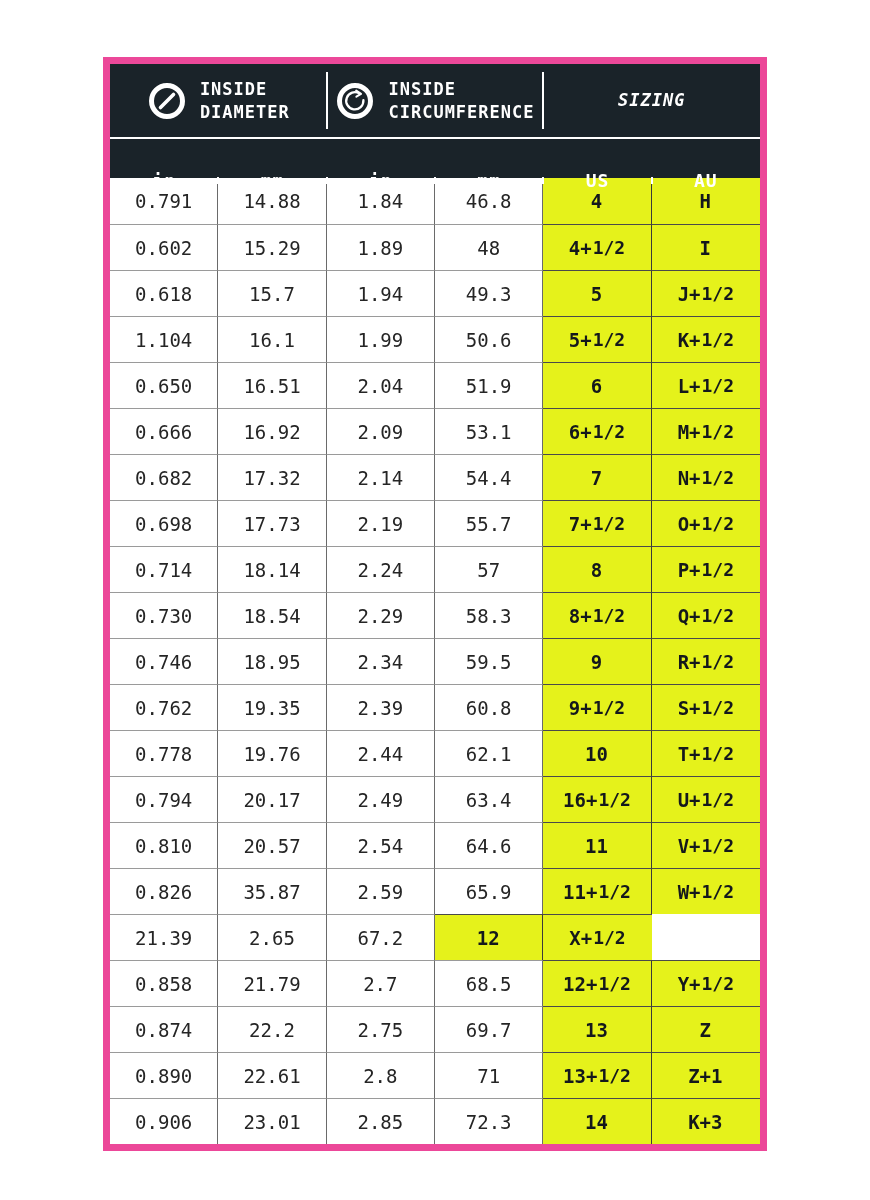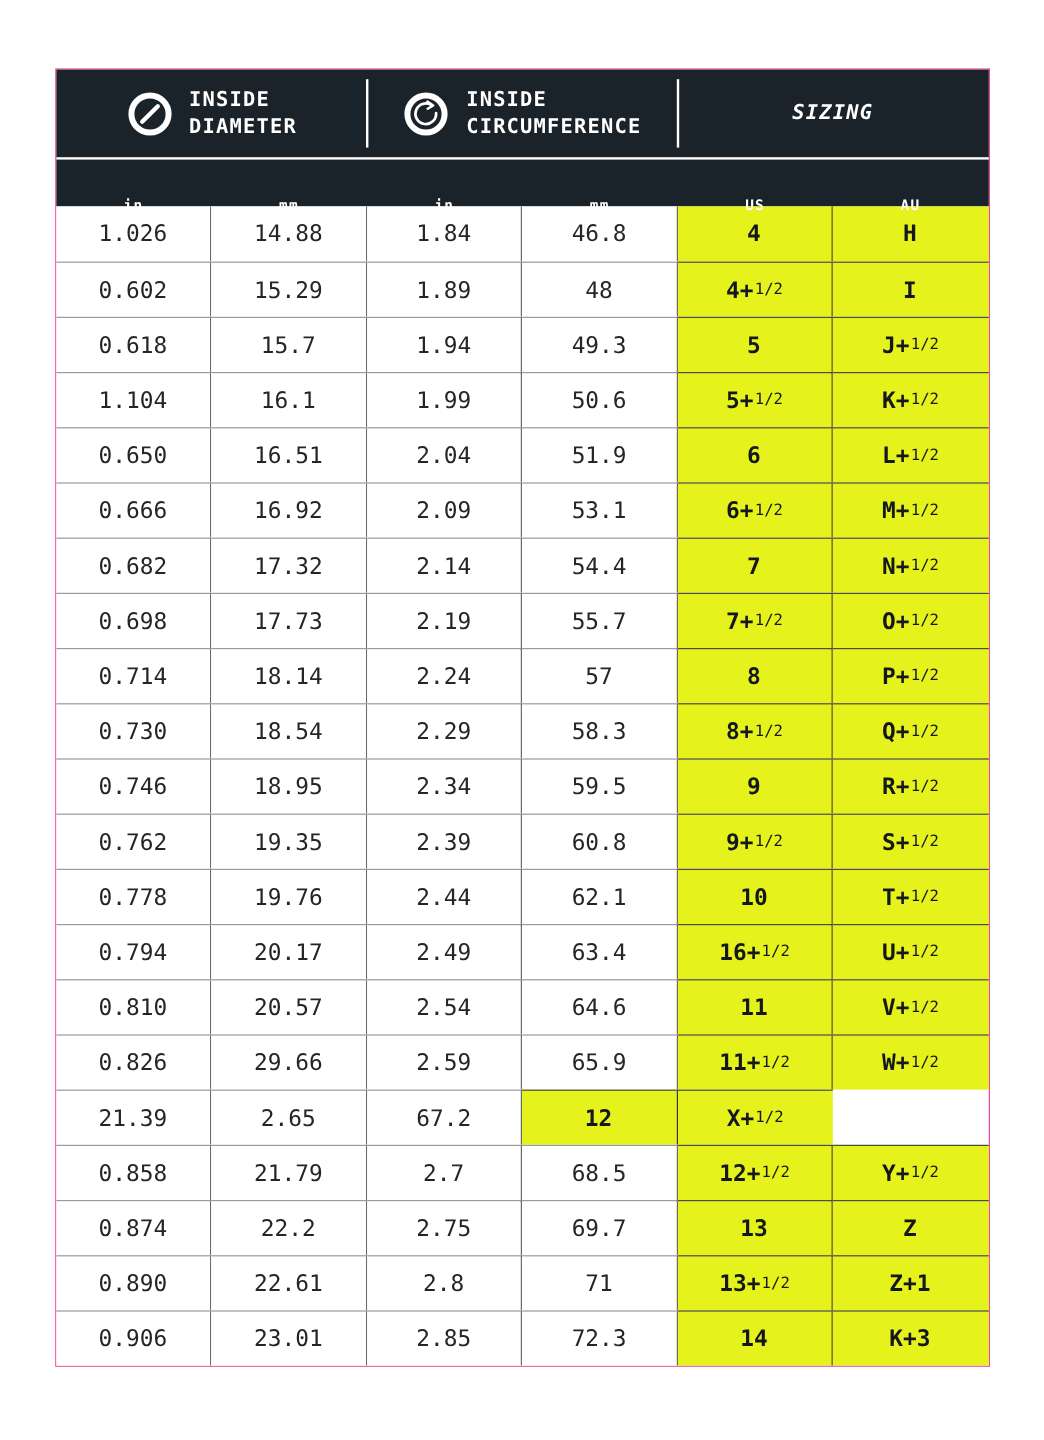--- a/index.html
+++ b/index.html
@@ -3,23 +3,23 @@
 <meta charset="utf-8">
 <style>
   * { margin: 0; padding: 0; box-sizing: border-box; }
   html, body { background: #ffffff; }
   body {
     width: 870px; height: 1200px;
     font-family: "DejaVu Sans Mono", "Liberation Mono", monospace;
     overflow: hidden;
   }
   .ring-table {
-    width: 779px;
+    width: 664px;
     margin: 57px auto 0 auto;
-    border: 1px solid #ec4899;
+    border: 7px solid #ec4899;
     background: #ffffff;
   }
   
   .thead { background: #1a2329; color: #ffffff; }
   .header-top {
     display: grid;
     grid-template-columns: 1fr 1fr 1fr;
     height: 73px;
     align-items: center;
   }
@@ -52,21 +52,21 @@
   .units {
     display: grid;
     grid-template-columns: repeat(6, 1fr);
     height: 39px;
   }
   .ucell {
     position: relative;
     display: flex;
     align-items: center;
     justify-content: center;
-    font-size: 12px;
+    font-size: 18px;
     font-weight: 700;
     letter-spacing: 1px;
     margin-top: 31px;
   }
   .ucell:not(:last-child)::after {
     content: "";
     position: absolute;
     right: -1px; top: 7px; bottom: 7px;
     width: 2px;
     background: #ffffff;
@@ -88,22 +88,22 @@
   .cell:not(:last-child) { border-right: 1px solid #6a6a6a; }
   .row + .row .cell { border-top: 1px solid #9a9a9a; }
   .cell.size {
     background: #e5f21b;
     font-weight: 700;
     color: #14181c;
   }
   .cell.size:not(:last-child) { border-right: 1px solid #3a3a3a; }
   .row + .row .cell.size { border-top: 1px solid #4a4a4a; }
   .val-frac {
-    font-size: 13px;
-    font-weight: 400;
+    font-size: 18px;
+    font-weight: 700;
     margin-left: 1px;
   }
 </style>
 </head>
 <body>
 
 <div class="ring-table">
 
   <div class="thead">
     <div class="header-top">
@@ -148,21 +148,21 @@
       <div class="ucell">mm</div>
       <div class="ucell">in</div>
       <div class="ucell">mm</div>
       <div class="ucell">US</div>
       <div class="ucell">AU</div>
     </div>
   </div>
 
   <div class="tbody">
   <div class="row">
-    <div class="cell num">1.026</div>
+    <div class="cell num">0.791</div>
     <div class="cell num">14.88</div>
     <div class="cell num">1.84</div>
     <div class="cell num">46.8</div>
     <div class="cell size">
       <span class="val-main">4</span>
           <span class="val-frac"></span>
     </div>
     <div class="cell size">
       <span class="val-main">H</span>
           <span class="val-frac"></span>
@@ -374,21 +374,21 @@
           <span class="val-frac"></span>
     </div>
     <div class="cell size">
       <span class="val-main">V+</span>
           <span class="val-frac">1/2</span>
     </div>
   </div>
 
   <div class="row">
     <div class="cell num">0.826</div>
-    <div class="cell num">29.66</div>
+    <div class="cell num">35.87</div>
     <div class="cell num">2.59</div>
     <div class="cell num">65.9</div>
     <div class="cell size">
       <span class="val-main">11+</span>
           <span class="val-frac">1/2</span>
     </div>
     <div class="cell size">
       <span class="val-main">W+</span>
           <span class="val-frac">1/2</span>
     </div>

